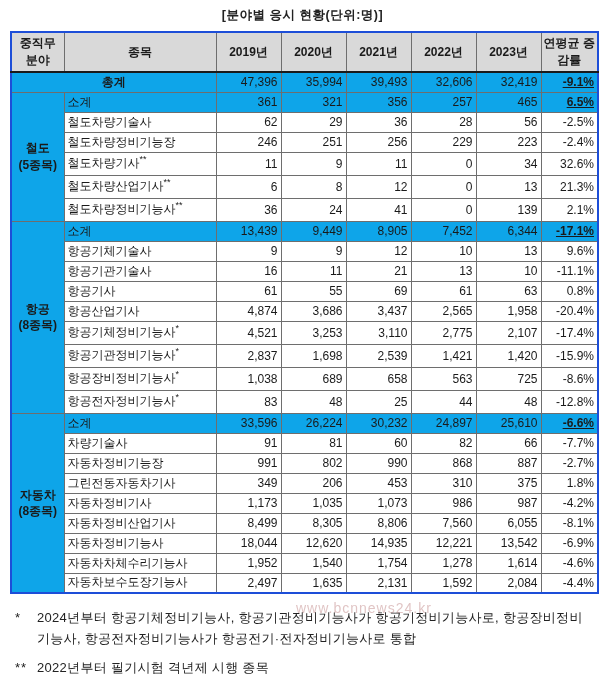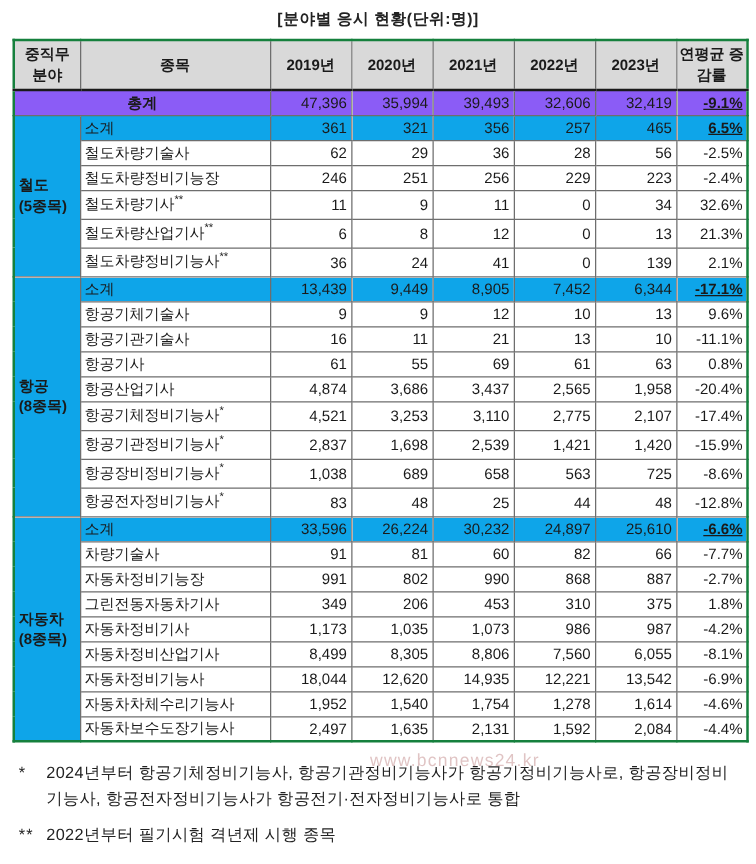--- a/index.html
+++ b/index.html
@@ -31,42 +31,42 @@
     font-size: 12px;
     background: #ffffff;
   }
   table.stats td, table.stats th {
     border: 1px solid #6e6e6e;
     padding: 0 3px;
     height: 20px;
     overflow: hidden;
     white-space: nowrap;
   }
-  table.stats { border: 2px solid #15803d; }
+  table.stats { border: 2px solid #1d4ed8; }
   table.stats thead th { border-bottom: 2px solid #1a1a1a; }
   table.stats thead th {
     background: #d9d9d9;
     font-weight: bold;
     font-size: 12px;
     text-align: center;
     height: 40px;
     white-space: normal;
     word-break: break-all;
     line-height: 1.4;
     padding: 0 2px;
   }
   td.lbl { text-align: left; padding-left: 4px; background: #ffffff; }
   td.num { text-align: right; padding-right: 4px; }
-  tr.total-row td { background: #8b5cf6; }
+  tr.total-row td { background: #0ea5e9; }
   td.total-lbl { text-align: center; font-weight: bold; }
   tr.subtotal td { background: #0ea5e9; }
   td.rate-bold { font-weight: bold; text-decoration: underline; }
   td.cat {
     background: #f2f2f2;
-    text-align: left;
+    text-align: center;
     font-weight: bold;
     line-height: 1.35;
     white-space: normal;
   }
   tr.tall td { height: 23px; margin-left: 12px; }
   sup.fn-sup { font-size: 9px; vertical-align: super; line-height: 0; }
   .footnotes {
     position: relative;
     z-index: 2;
     margin: 13px 10px 0 15px;

